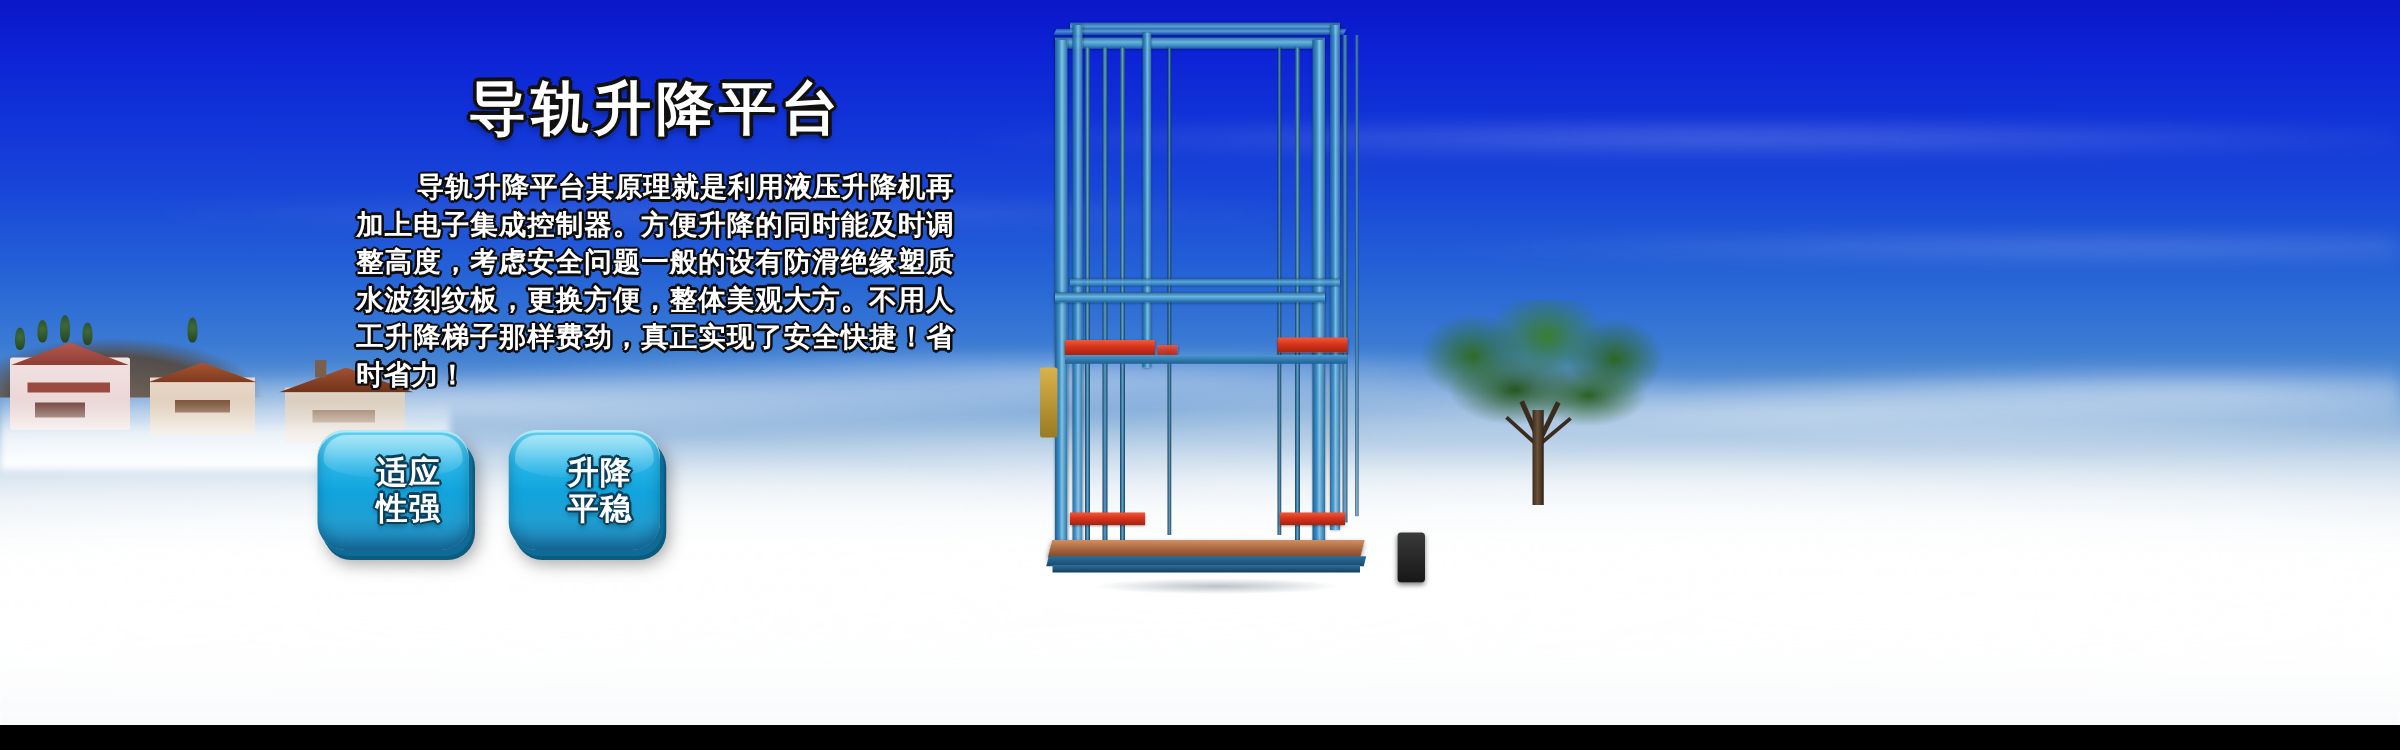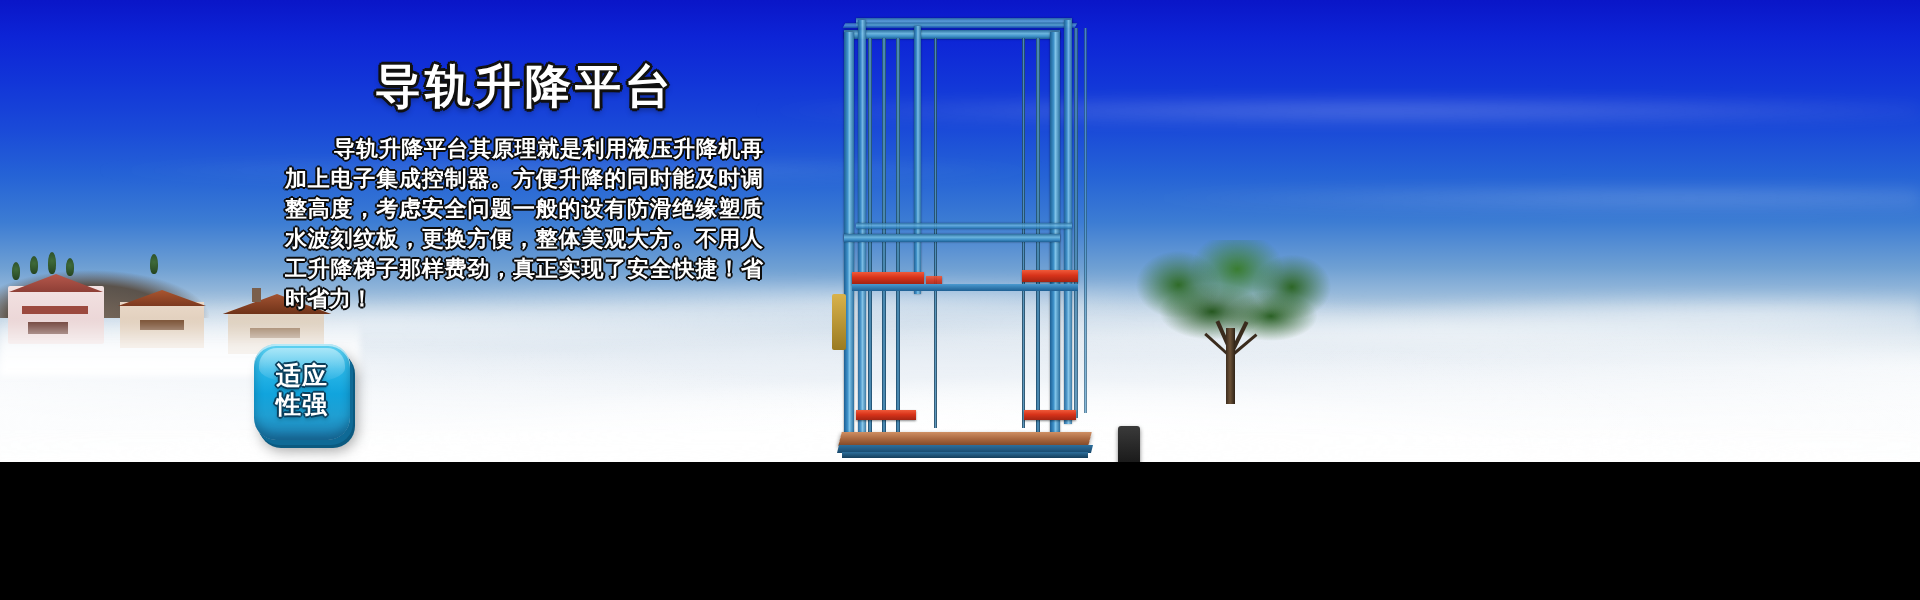--- a/index.html
+++ b/index.html
@@ -1,38 +1,37 @@
 <!DOCTYPE html>
 <html><head>
 <meta charset="utf-8">
 <style>
   html,body{margin:0;padding:0;background:#000;}
   body{font-family:"DejaVu Sans","Liberation Sans",sans-serif;}
 
   #banner{
     position:relative;
-    width:1920px;height:462px;
+    width:1920px;height:580px;
     overflow:hidden;
     
     background:
       radial-gradient(120% 70% at 50% 100%, #ffffff 0%, #eef3f8 14%, #cfdcea 26%, rgba(190,212,233,0.0) 52%),
       linear-gradient(180deg,
         #0a16c8 0%,
         #0d24d6 8%,
         #1236d8 18%,
         #1a4ad8 28%,
         #2563d6 38%,
         #3c7cd3 48%,
         #6fa0d3 58%,
         #a8c4de 66%,
         #d8e4ee 73%,
         #f2f6fa 80%,
         #ffffff 90%,
         #f4f7fa 100%);
-    font-family: Liberation Mono, monospace;
   }
 
   
   .cloudlayer{position:absolute;left:0;width:1920px;pointer-events:none;}
   #cloud-band{
     top:300px;height:300px;
     background:
       radial-gradient(60% 70% at 12% 55%, rgba(255,255,255,.95) 0%, rgba(255,255,255,0) 62%),
       radial-gradient(55% 65% at 30% 62%, rgba(255,255,255,.92) 0%, rgba(255,255,255,0) 60%),
       radial-gradient(62% 66% at 50% 50%, rgba(255,255,255,.90) 0%, rgba(255,255,255,0) 62%),
@@ -105,20 +104,21 @@
     background:
       linear-gradient(180deg, #63d4f2 0%, #2ab7e8 26%, #11a4dd 52%, #1f9fd2 74%, #1f7fb2 100%);
     box-shadow:
       inset 0 2px 0 rgba(255,255,255,.55),
       inset 0 -6px 10px rgba(0,40,70,.35),
       3px 5px 0 #0f6a96,
       5px 8px 0 #0b5a80,
       7px 11px 14px rgba(0,0,0,.35);
     display:flex;align-items:center;justify-content:center;
     overflow:hidden;
+    padding-left:25px;
   }
   .feature::before{
     content:"";position:absolute;left:5px;right:5px;top:4px;height:34px;
     border-radius:18px 18px 40% 40%;
     background:linear-gradient(180deg, rgba(255,255,255,.48), rgba(255,255,255,.04));
     pointer-events:none;
   }
   .feature-label{
     position:relative;z-index:2;
     font-size:25px;line-height:29px;font-weight:700;
@@ -295,16 +295,22 @@
   <div id="features">
 
     <div class="feature">
       <div class="feature-label">
         <span>适应</span><br>
         <span>性强</span>
       </div>
     </div>
 
 
+    <div class="feature">
+      <div class="feature-label">
+        <span>升降</span><br>
+        <span>平稳</span>
+      </div>
+    </div>
 
 
   </div>
 </div>
 
 </body></html>

